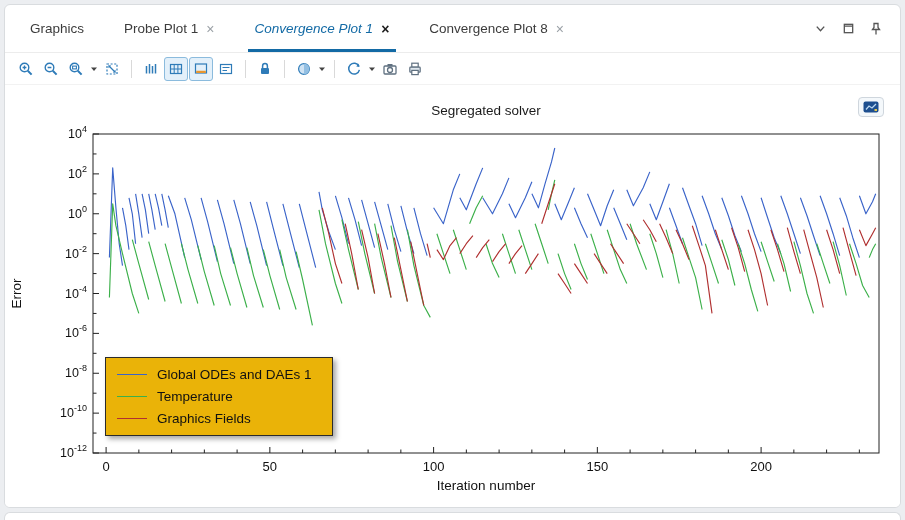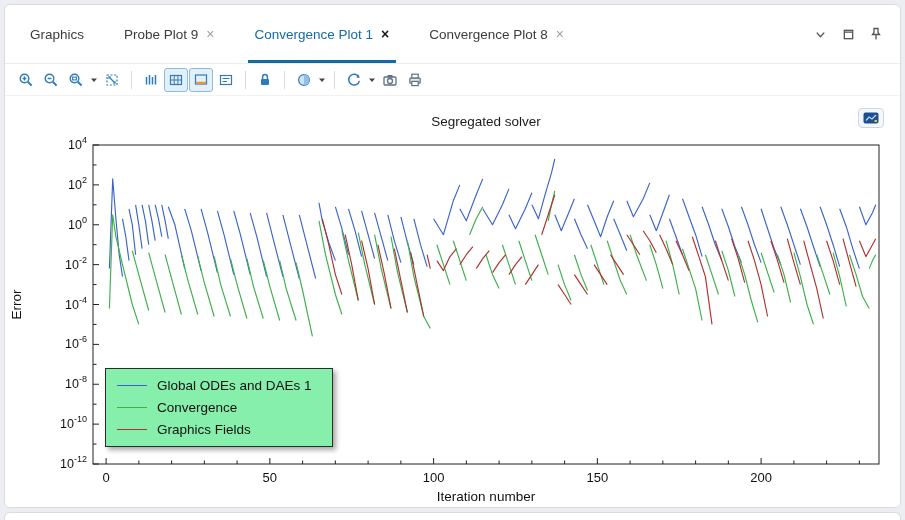--- a/index.html
+++ b/index.html
@@ -1,52 +1,52 @@
 <!DOCTYPE html>
 <html><head>
 <meta charset="utf-8">
 <style>
   html,body{margin:0;padding:0;}
   body{width:905px;height:520px;background:#eceef1;font-family:"Liberation Sans",sans-serif;overflow:hidden;position:relative;}
   .window{position:absolute;left:4px;top:4px;width:897px;height:504px;background:#fff;border:1px solid #d9dcdf;border-radius:6px;overflow:hidden;box-sizing:border-box;}
   
-  .tabbar{height:59px;display:flex;align-items:center;border-bottom:1px solid #ececec;padding:0 10px;box-sizing:border-box;}
+  .tabbar{height:48px;display:flex;align-items:center;border-bottom:1px solid #ececec;padding:0 10px;box-sizing:border-box;}
   .tab{display:flex;align-items:center;gap:8px;padding:0 15px;height:100%;font-size:13.5px;color:#3c3c3c;position:relative;margin-right:10px;cursor:default;white-space:nowrap;}
-  .tab.active{color:#136aa5;}
+  .tab.active{color:#136aa5;font-style:italic;}
   .tab.active::after{content:"";position:absolute;left:8px;right:8px;bottom:0;height:3px;background:#136aa5;}
   .tab .close{color:#9aa0a6;font-size:14px;line-height:1;}
   .tab.active .close{color:#1b1b1b;font-weight:bold;}
   .tabbar-right{margin-left:auto;display:flex;gap:15px;align-items:center;padding-right:8px;}
   
   .toolbar{height:32px;display:flex;align-items:center;gap:1px;padding:0 9px;border-bottom:1px solid #f2f2f2;box-sizing:border-box;}
   .tb-btn{width:24px;height:24px;display:flex;align-items:center;justify-content:center;border:1px solid transparent;border-radius:3px;box-sizing:border-box;}
   .tb-btn.active{border-color:#8bbbdd;background:#e3f0fa;}
   .tb-caret{width:10px;height:24px;display:flex;align-items:center;justify-content:center;}
   .tb-sep{width:1px;height:18px;background:#d9d9d9;margin:0 6px;}
   
   .plot-area{position:relative;height:426px;background:#fff;}
   #plot-svg{position:absolute;left:0;top:0;}
-  .legend{position:absolute;left:100px;top:272px;background:#86efac;border:1px solid #2b2b2b;box-shadow:3px 3px 5px rgba(0,0,0,0.35);padding:9px 16px 9px 11px;display:flex;flex-direction:column;gap:7px;min-width:228px;box-sizing:border-box;}
+  .legend{position:absolute;left:100px;top:272px;background:#eab308;border:1px solid #2b2b2b;box-shadow:3px 3px 5px rgba(0,0,0,0.35);padding:9px 16px 9px 11px;display:flex;flex-direction:column;gap:7px;min-width:228px;box-sizing:border-box;}
   .legend-item{display:flex;align-items:center;gap:10px;font-size:13.5px;color:#111;white-space:nowrap;}
   .legend-swatch{width:30px;height:0;border-top:1.7px solid #000;flex:0 0 auto;}
   .overlay-btn{position:absolute;top:12px;right:16px;width:26px;height:20px;border:1px solid #cfd6dd;border-radius:4px;background:#f4f8fb;display:flex;align-items:center;justify-content:center;box-sizing:border-box;}
   .bottom-strip{position:absolute;left:4px;right:4px;top:512px;height:8px;background:#fff;border:1px solid #d9dcdf;border-bottom:none;border-radius:6px 6px 0 0;}
   svg{display:block;}
 </style>
 </head>
 <body>
 
 <div class="window">
 
   <div class="tabbar">
     <div class="tab">
       <span>Graphics</span>
     </div>
     <div class="tab">
-      <span>Probe Plot 9</span>
+      <span>Probe Plot 1</span>
       <span class="close">×</span>
     </div>
     <div class="tab active">
       <span>Convergence Plot 1</span>
       <span class="close">×</span>
     </div>
     <div class="tab">
       <span>Convergence Plot 8</span>
       <span class="close">×</span>
     </div>
@@ -369,21 +369,21 @@
         <polyline points="838.0,142.7 844.5,166.6 851.1,190.6" fill="none" stroke="#b03030" stroke-width="1.15" stroke-linejoin="round"></polyline>
         <polyline points="854.4,144.7 860.9,160.6 867.5,148.7 870.7,142.7" fill="none" stroke="#b03030" stroke-width="1.15" stroke-linejoin="round"></polyline>
       </svg>
     <div class="legend">
       <div class="legend-item">
         <span class="legend-swatch" id="sw0" style="border-top-color: rgb(59, 100, 201);"></span>
         <span>Global ODEs and DAEs 1</span>
       </div>
       <div class="legend-item">
         <span class="legend-swatch" id="sw1" style="border-top-color: rgb(60, 176, 74);"></span>
-        <span>Convergence</span>
+        <span>Temperature</span>
       </div>
       <div class="legend-item">
         <span class="legend-swatch" id="sw2" style="border-top-color: rgb(176, 48, 48);"></span>
         <span>Graphics Fields</span>
       </div>
     </div>
     <div class="overlay-btn">
       <svg width="16" height="12" viewBox="0 0 16 12">
           <rect x="0.5" y="0.5" width="15" height="11" rx="2" fill="#1e4f8f"></rect>
           <polyline points="3,8.5 6,5 9,7 13,3" fill="none" stroke="#bcd8f0" stroke-width="1.3"></polyline>

